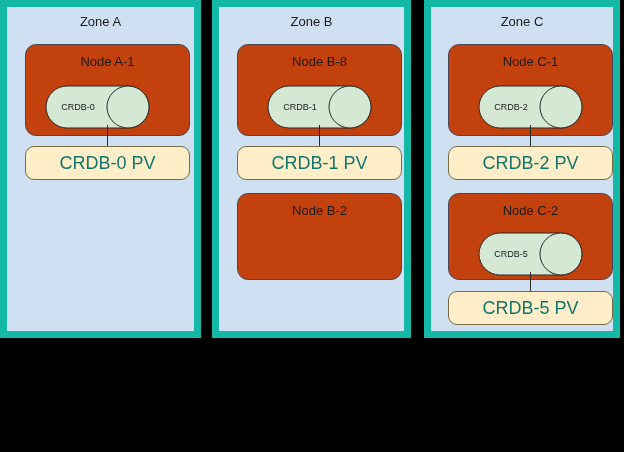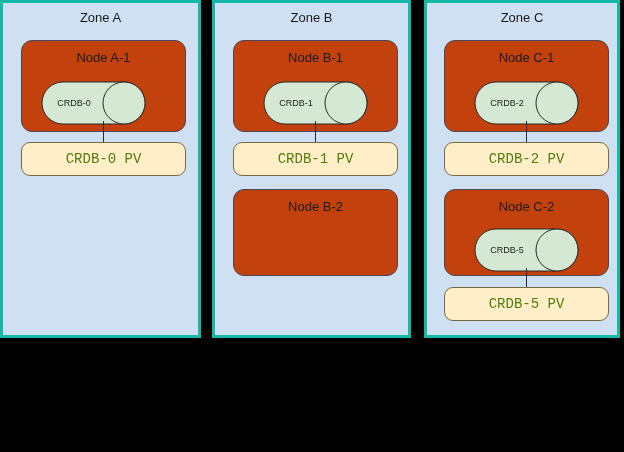--- a/index.html
+++ b/index.html
@@ -14,21 +14,21 @@
     background: #000000;
     overflow: hidden;
     font-family: "Liberation Sans", sans-serif;
     -webkit-font-smoothing: antialiased;
   }
 
   
   .zone {
     position: absolute;
     background: #cfe0f3;
-    border: 3px solid #14b8a6;
+    border: 7px solid #14b8a6;
     box-sizing: border-box;
   }
   .zone-title {
     position: absolute;
     left: 0;
     right: 0;
     top: 7px;
     text-align: center;
     font-size: 13px;
     color: #1b1b1b;
@@ -80,25 +80,24 @@
     position: absolute;
     background: #ffeec8;
     border: 1px solid #7a6a44;
     border-radius: 9px;
     box-sizing: border-box;
     display: flex;
     align-items: center;
     justify-content: center;
   }
   .pv-label {
-    font-size: 14px;
-    color: #4d7c0f;
+    font-size: 18px;
+    color: #0f766e;
     line-height: 16px;
     white-space: nowrap;
-    font-family: Liberation Mono, monospace;
   }
 
   
   .connector {
     position: absolute;
     width: 1px;
     background: #2b2b2b;
   }
 </style>
 </head>
@@ -124,21 +123,21 @@
 
     <div class="pv" style="left:18px; top:139px; width:165px; height:34px;">
       <span class="pv-label">CRDB-0 PV</span>
     </div>
   </div>
 
   <div class="zone" style="left:212px; top:0px; width:199px; height:338px;">
     <div class="zone-title">Zone B</div>
 
     <div class="node" style="left:18px; top:37px; width:165px; height:92px;">
-      <div class="node-title">Node B-1</div>
+      <div class="node-title">Node B-8</div>
       <div class="cyl" style="left:29px; top:40px; width:105px; height:44px;">
         <svg width="105" height="44" viewBox="0 0 105 44">
           <path d="M 22 1 L 83 1 A 21 21 0 0 1 83 43 L 22 43 A 21 21 0 0 1 22 1 Z" fill="#d5e8d4" stroke="#2b2b2b" stroke-width="1"></path>
           <ellipse cx="83" cy="22" rx="21" ry="21" fill="#d5e8d4" stroke="#2b2b2b" stroke-width="1"></ellipse>
         </svg>
         <div class="cyl-label" style="left:0px; width:66px;">CRDB-1</div>
       </div>
     </div>
 
     <div class="connector" style="left:100px; top:118px; height:21px;"></div>

